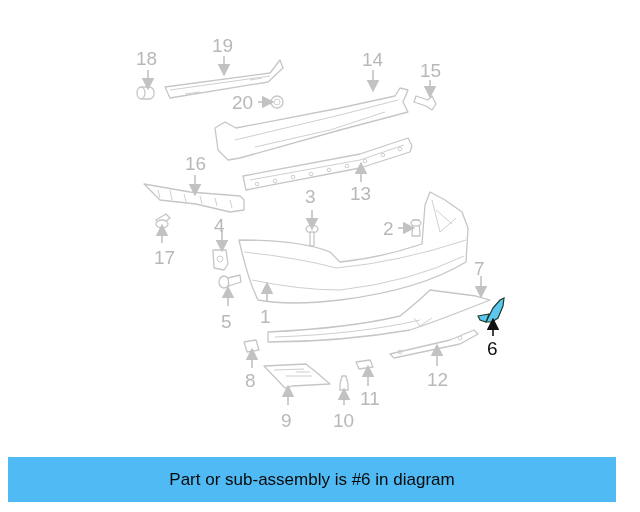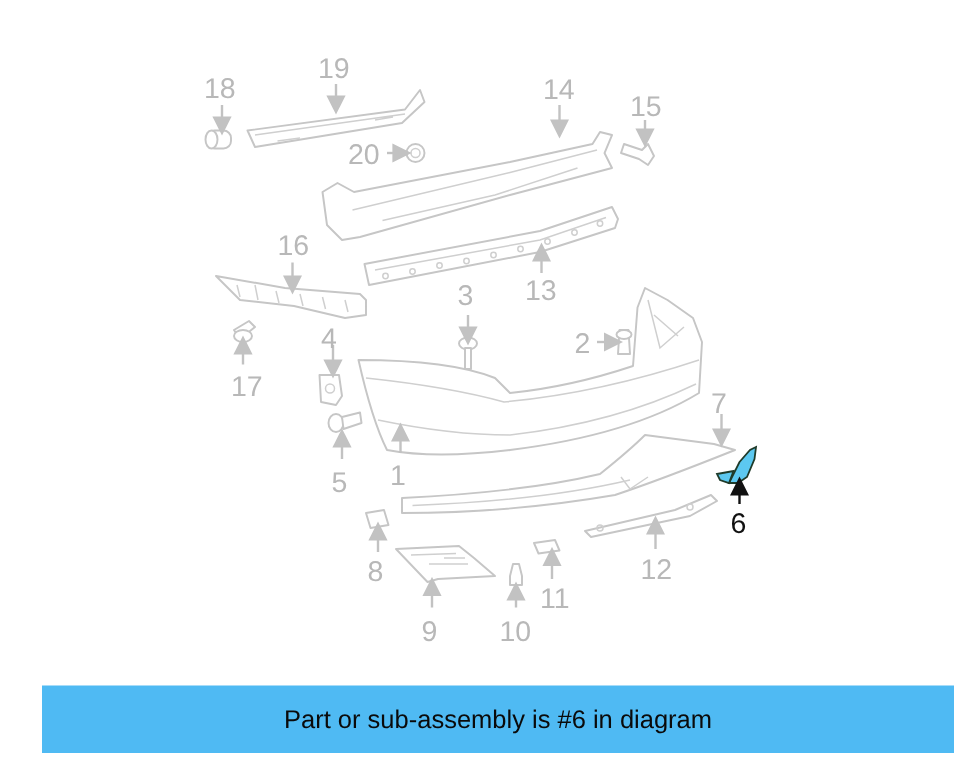--- a/index.html
+++ b/index.html
@@ -7,21 +7,21 @@
   #diagram { position:absolute; left:0; top:0; width:640px; height:455px; }
   .part { fill:#ffffff; stroke:#c6c6c6; stroke-width:1.3; stroke-linejoin:round; }
   .detail { fill:none; stroke:#cfcfcf; stroke-width:1; }
   .lead { stroke:#c2c2c2; stroke-width:1.6; fill:none; }
   .arrowhead { fill:#c2c2c2; }
   .callout { fill:#b8b8b8; font-family:"Liberation Sans", sans-serif; font-size:19px; }
   .callout-hl { fill:#111111; font-family:"Liberation Sans", sans-serif; font-size:19px; }
   .lead-hl { stroke:#111111; stroke-width:1.6; fill:none; }
   .arrowhead-hl { fill:#111111; }
   .hl-part { fill:#5cc8f0; stroke:#1f3b2a; stroke-width:1.2; }
-  #banner { position:absolute; left:28px; top:457px; width:608px; height:45px; background:#4fbaf3;
+  #banner { position:absolute; left:8px; top:457px; width:608px; height:45px; background:#4fbaf3;
             display:flex; flex-direction:column; align-items:center; justify-content:center; }
   #banner span { font-size:17px; line-height:20px; color:#0a0a0a; display:block; }
 </style>
 </head>
 <body>
 
 <svg id="diagram" viewBox="0 0 640 455" xmlns="http://www.w3.org/2000/svg">
   <defs>
     <marker id="ah" markerWidth="8" markerHeight="8" refX="4" refY="4" orient="auto">
       <path d="M0,0 L8,4 L0,8 Z" class="arrowhead"></path>

